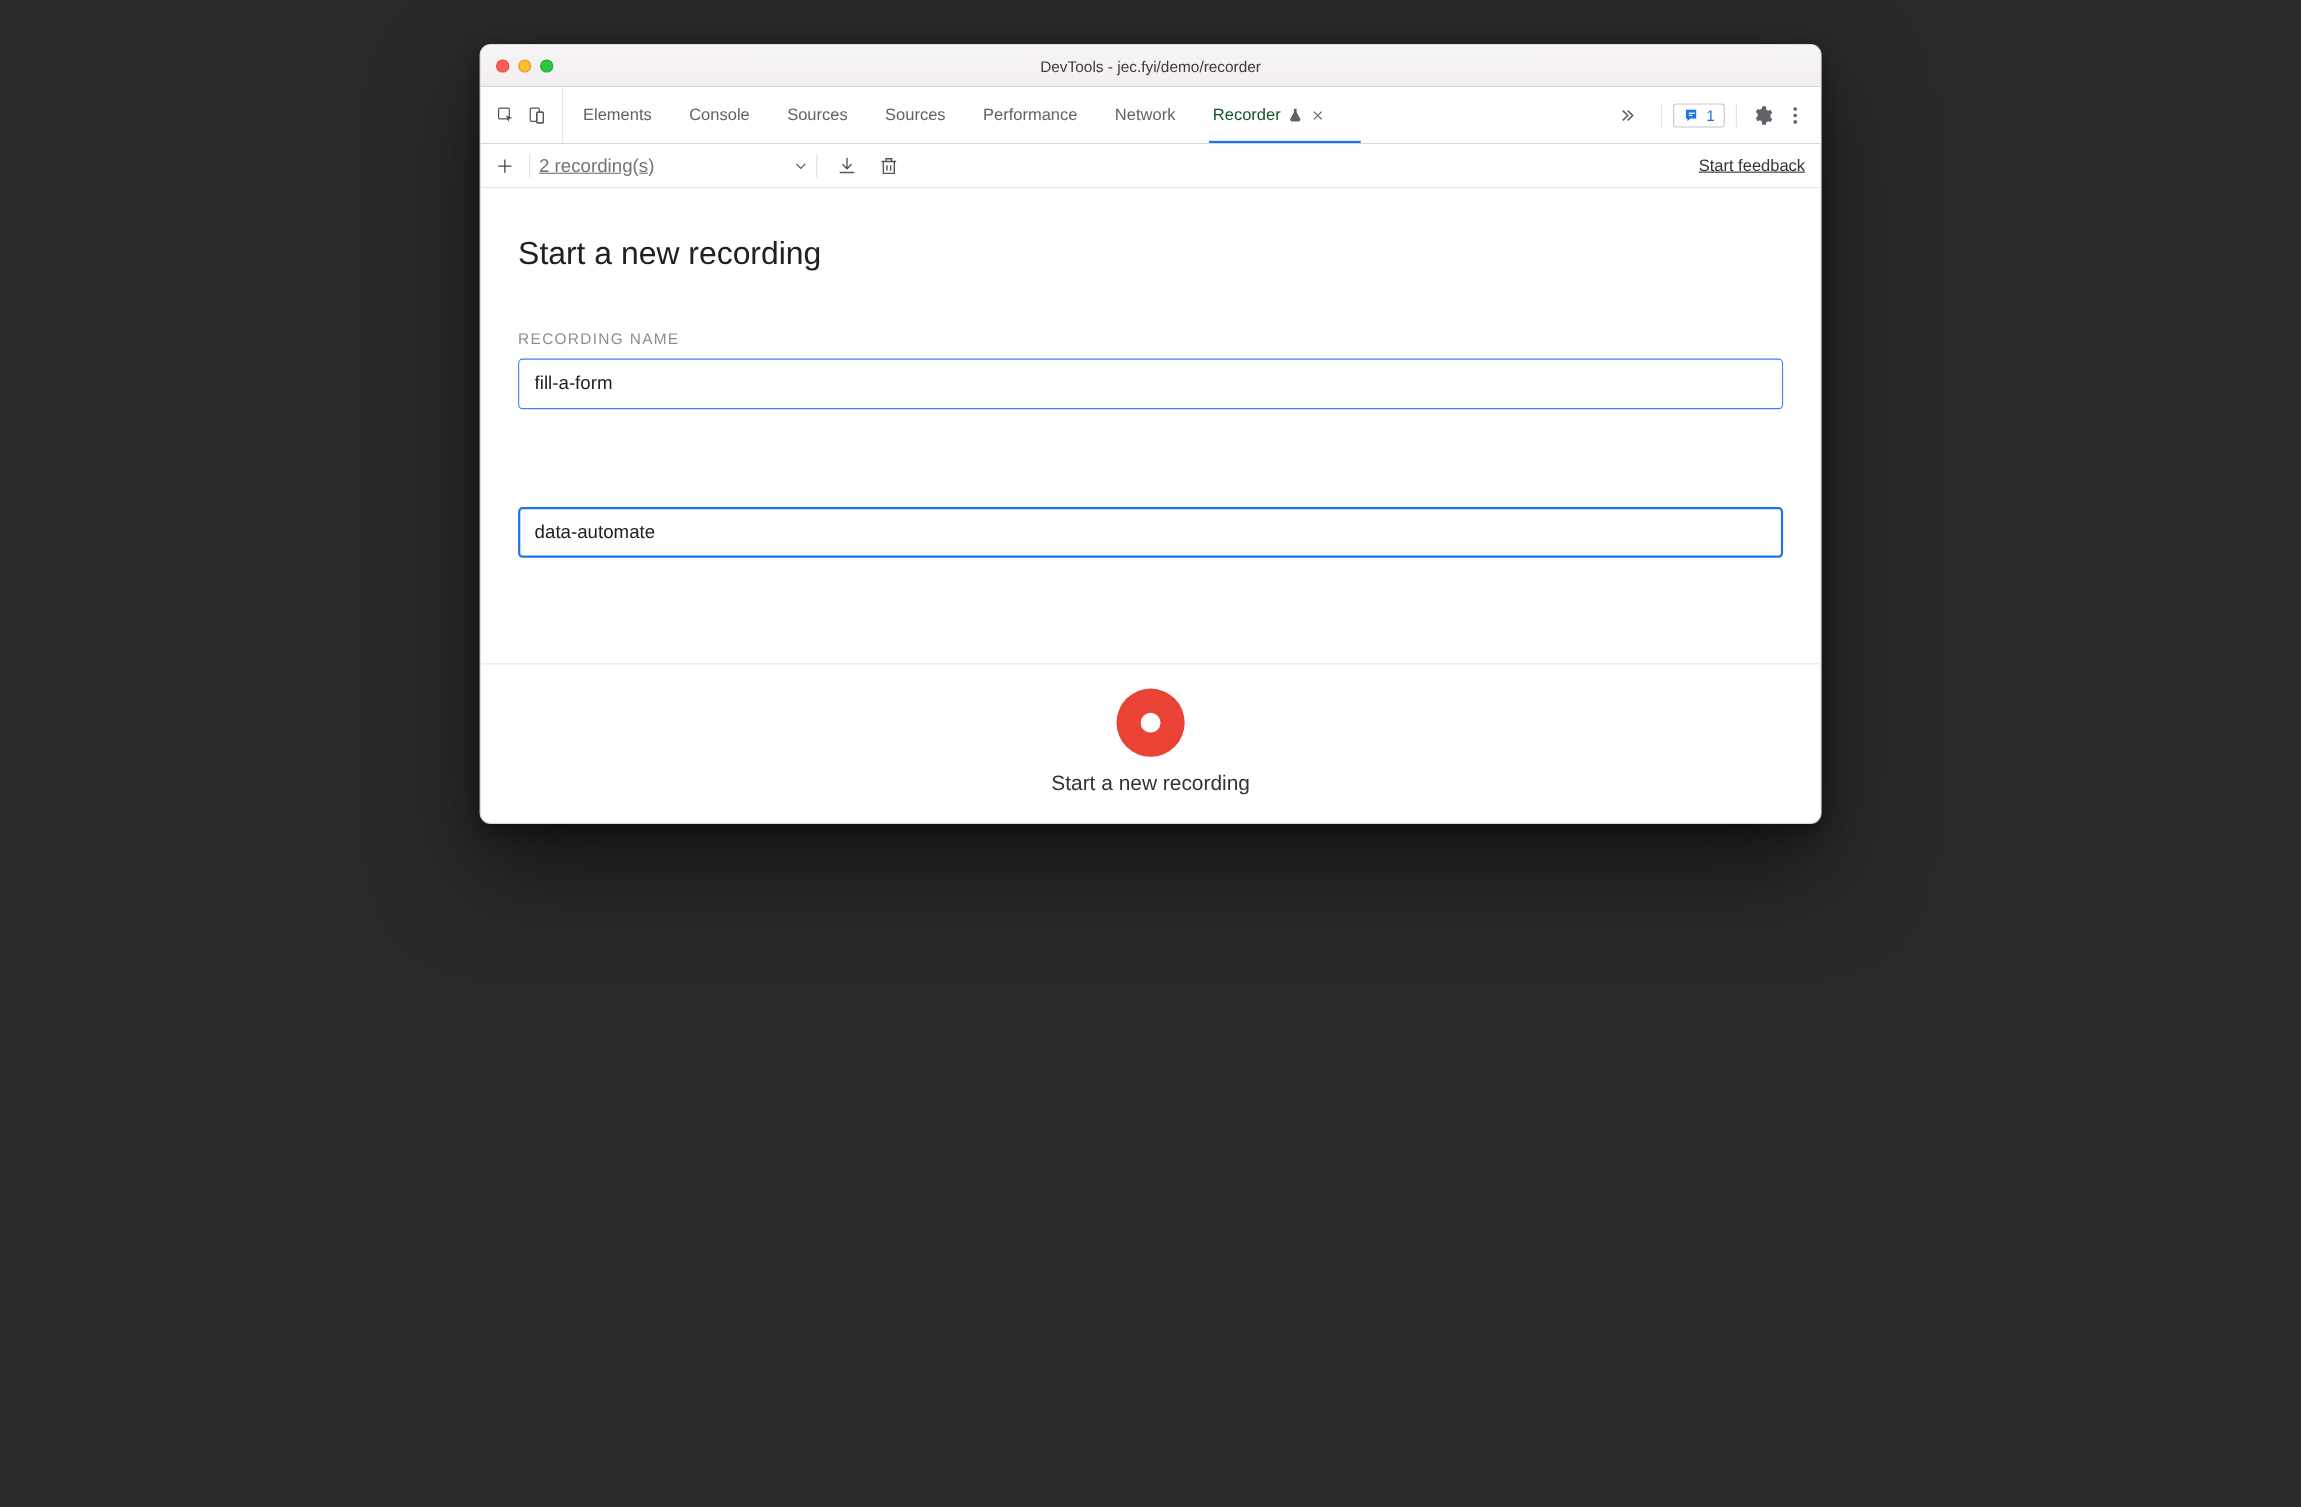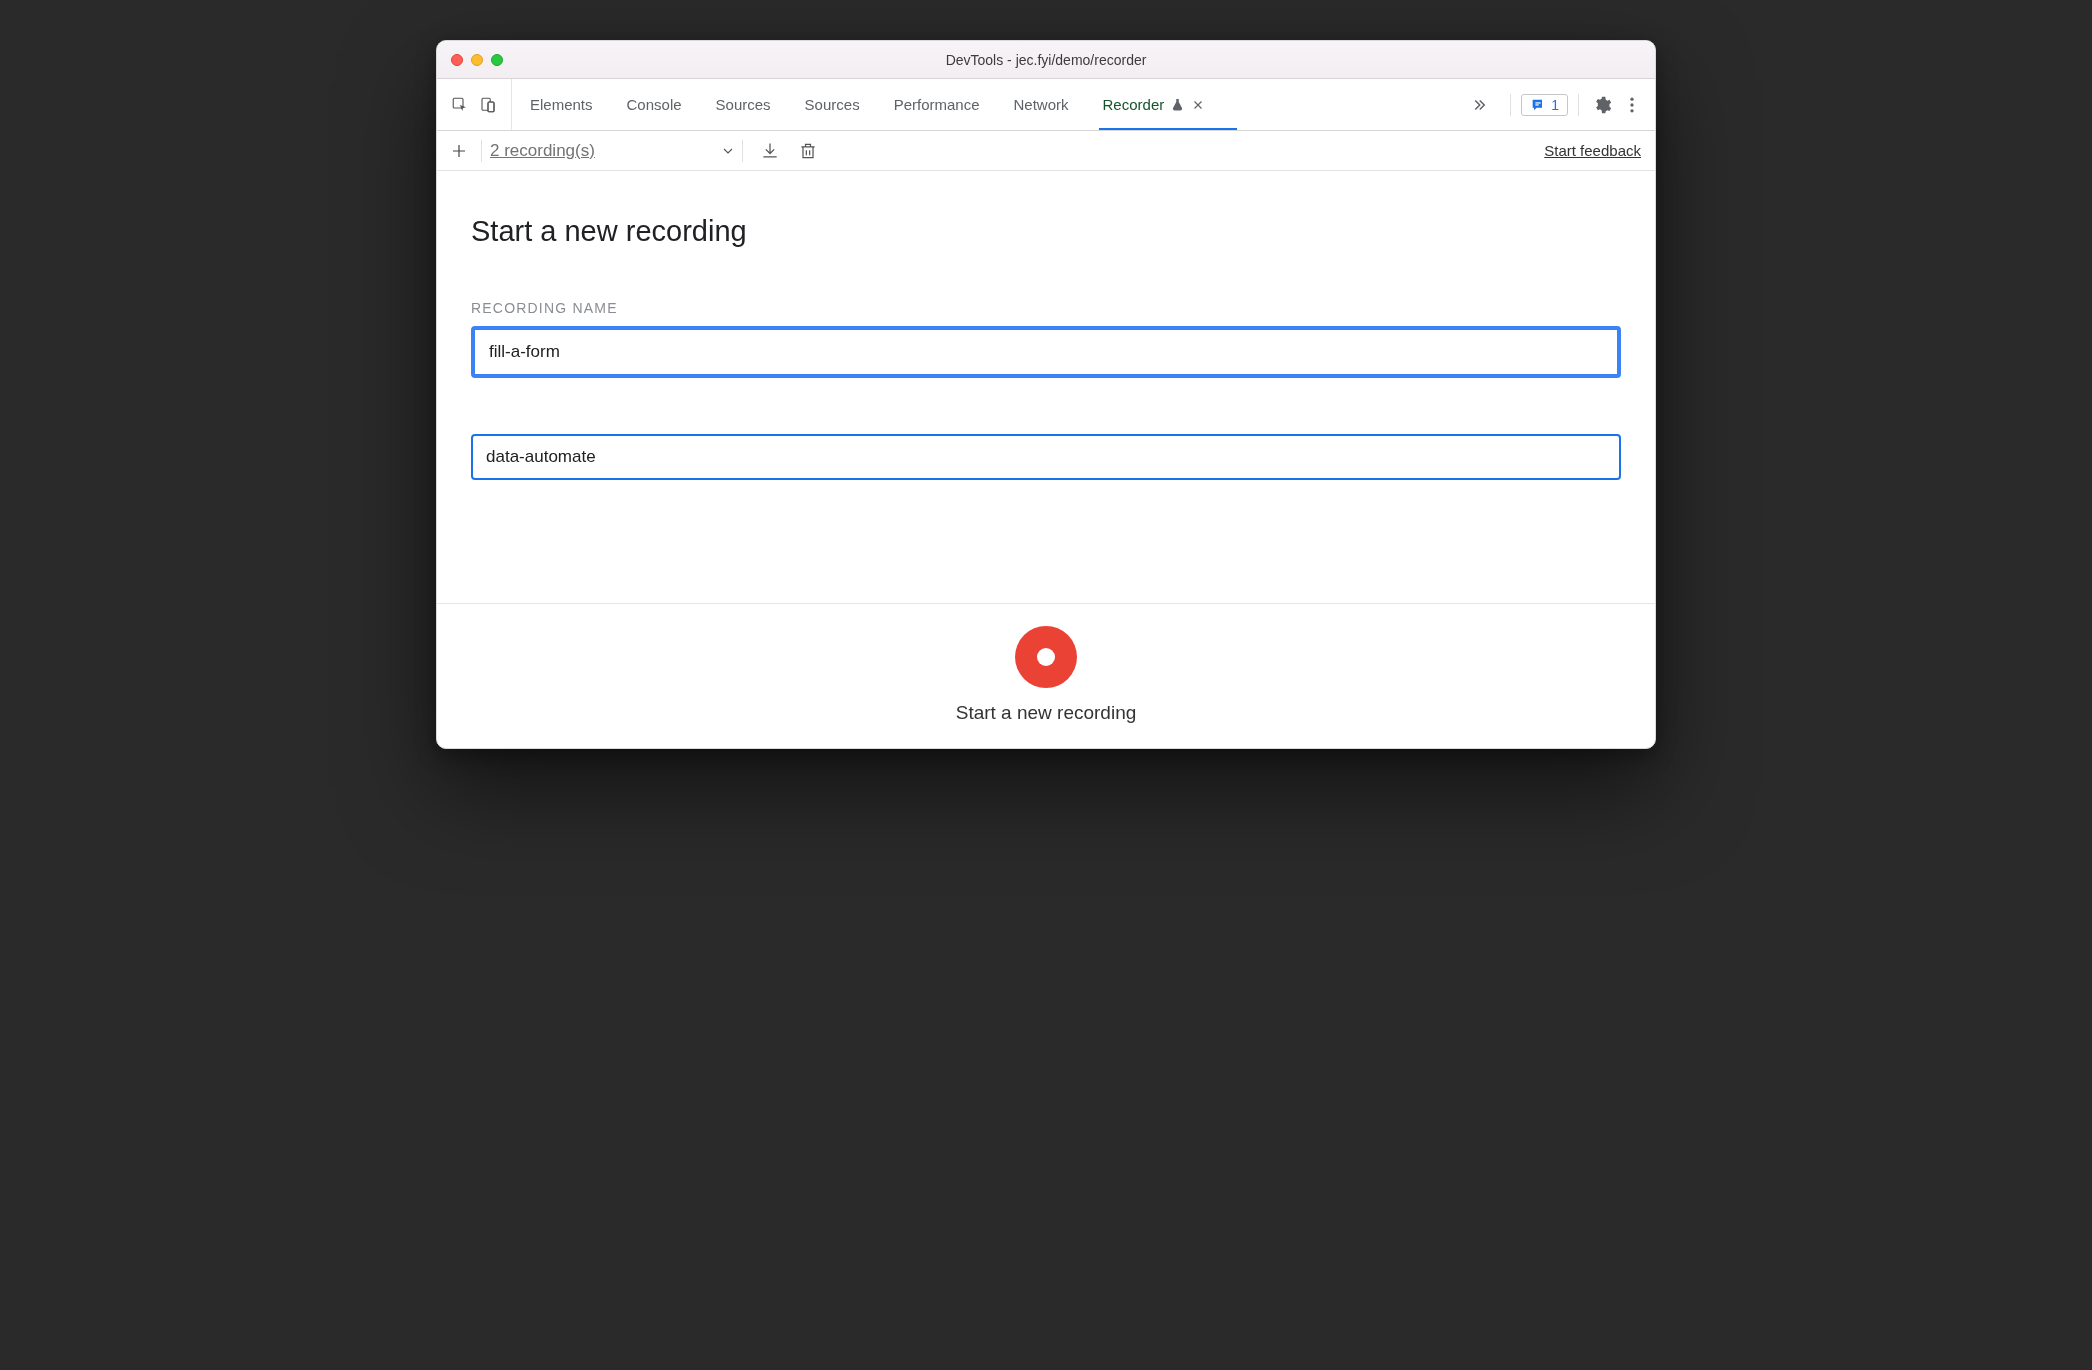--- a/index.html
+++ b/index.html
@@ -125,33 +125,33 @@
   .content { padding: 44px 34px 0; min-height: 432px; }
   h1 { font-size:29px; font-weight:400; color:#202124; margin-bottom: 52px; }
   .field-label {
     font-size:14px; letter-spacing:1.2px; color:#8a8d91;
     margin-bottom:10px; display:flex; align-items:center; gap:8px;
   }
   .help { width:18px; height:18px; }
   .help svg { stroke:#8a8d91; fill:none; stroke-width:1.6; }
   .text-input {
     width:100%;
-    border:4px solid #3b82f6;
+    border:1px solid #3b82f6;
     border-radius:4px;
     padding: 12px 14px;
     font-size:17px;
     color:#202124;
     outline:none;
     background:#fff;
   }
   .text-input.focused {
     border:2px solid #1a73e8;
     padding: 11px 13px;
   }
-  .field-block { margin-bottom: 56px; }
+  .field-block { margin-bottom: 89px; }
 
   
   .footer {
     border-top:1px solid #e6e6e6;
     padding: 22px 0 24px;
     display:flex; flex-direction:column; align-items:center; gap:14px;
   }
   .record-btn {
     width:62px; height:62px; border-radius:50%;
     background:#ea4335;

